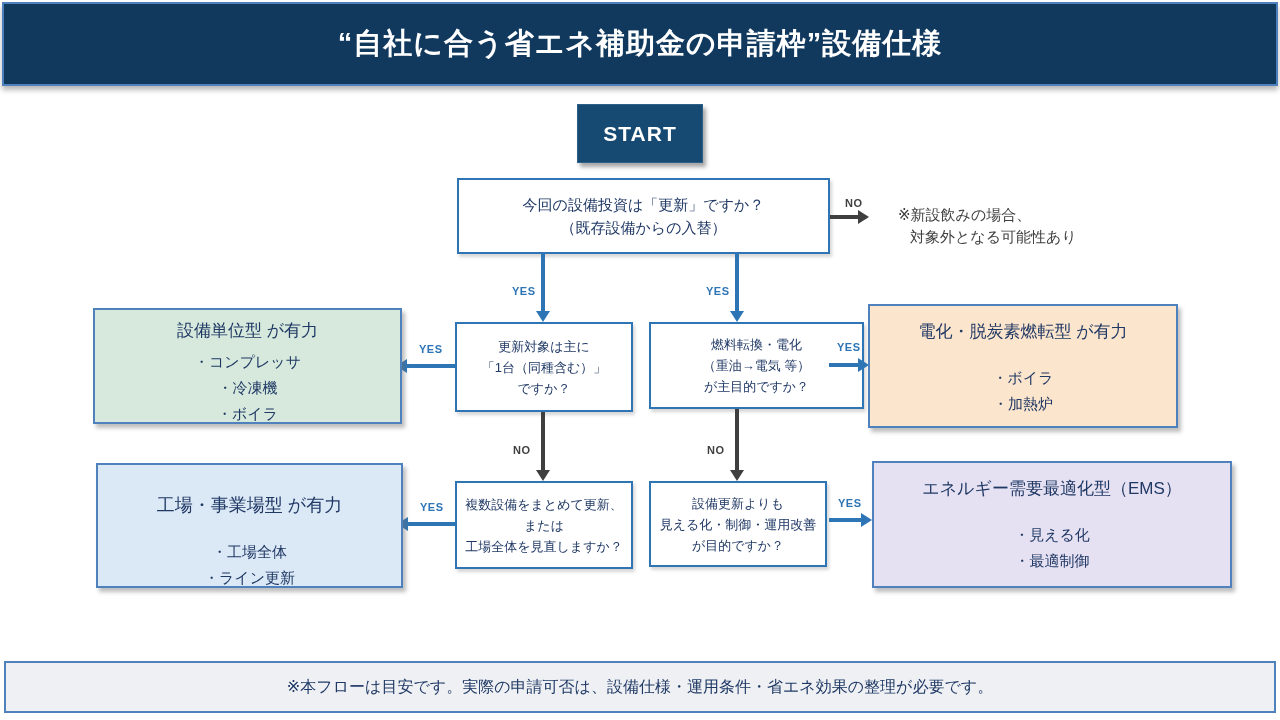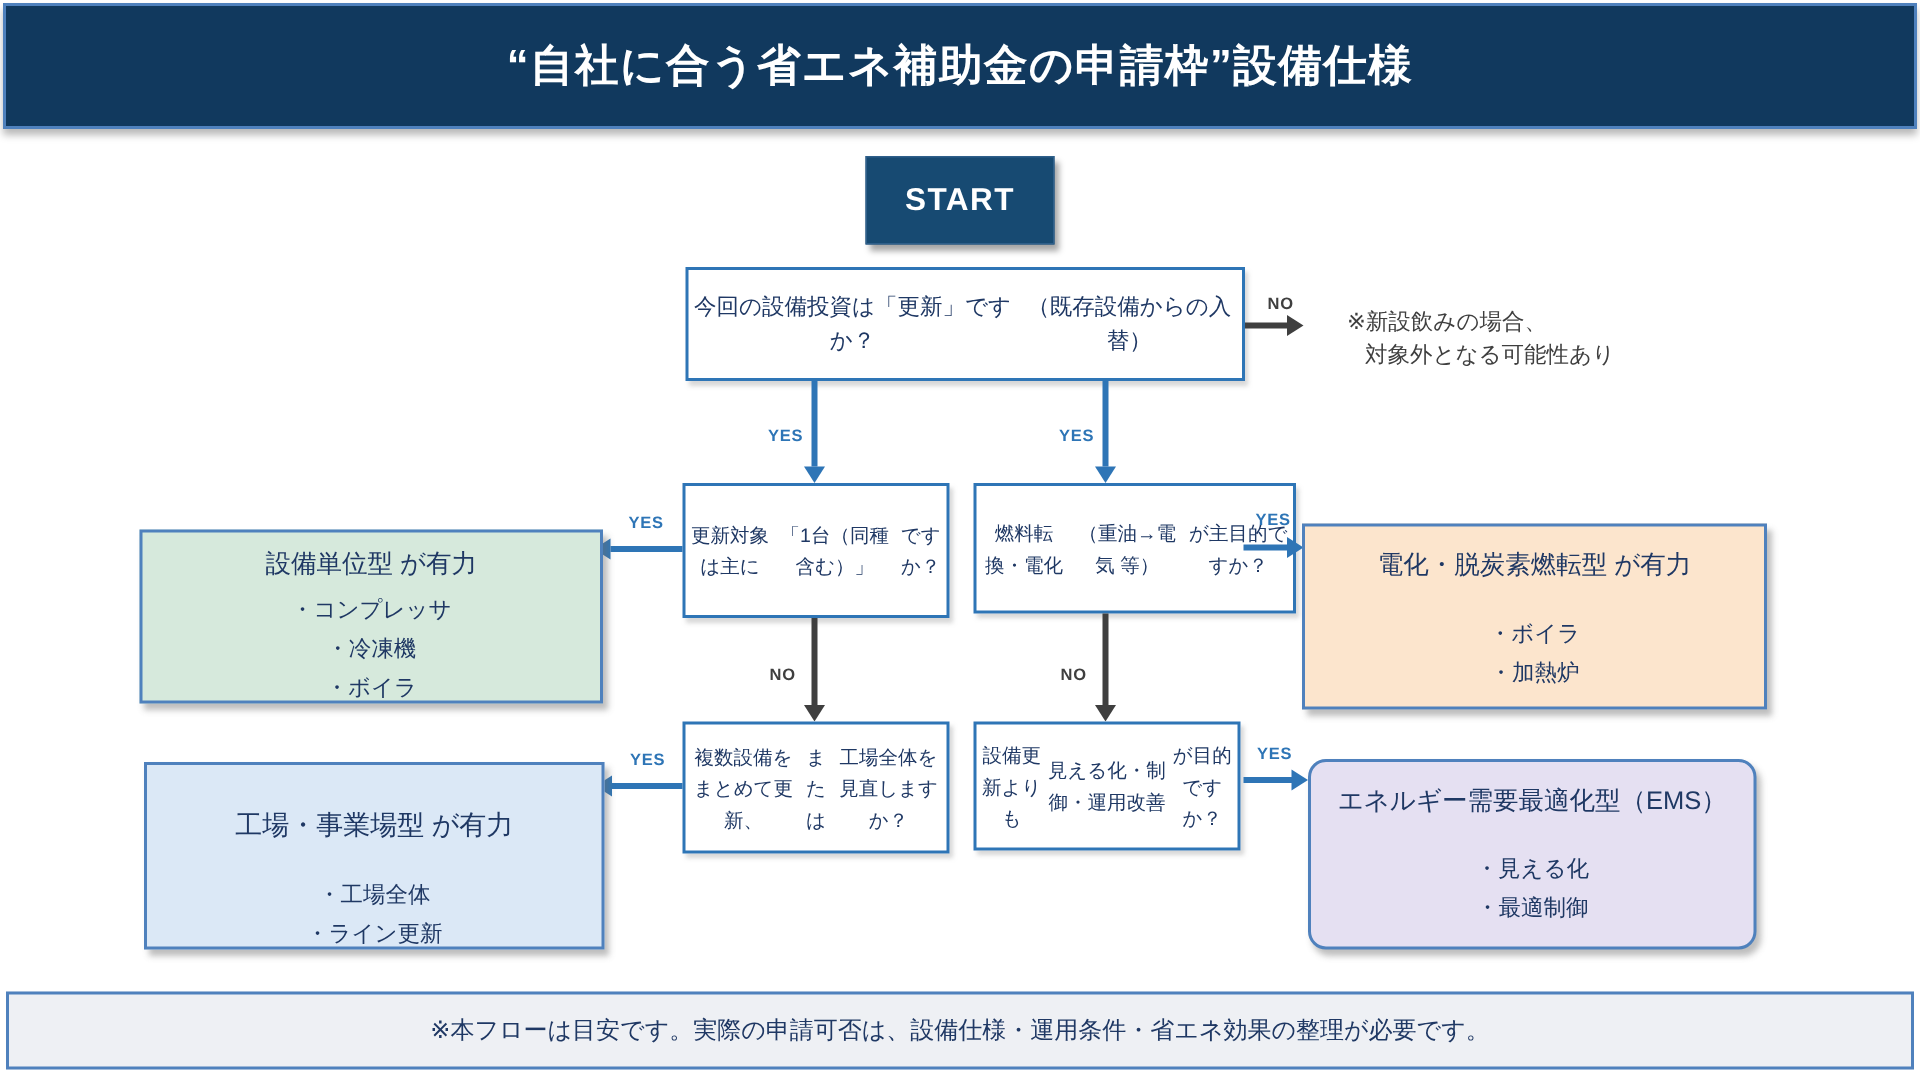--- a/index.html
+++ b/index.html
@@ -16,41 +16,41 @@
 
   
   .start { position:absolute; left:577px; top:104px; width:126px; height:59px;
     background:#174a72; border:1px solid #2e5f8a; color:#fff;
     display:flex; align-items:center; justify-content:center;
     font-size:21px; font-weight:bold; letter-spacing:1px;
     box-shadow:3px 4px 4px rgba(0,0,0,0.35); }
 
   
   .qbox { position:absolute; background:#ffffff; border:2px solid #2e75b6; color:#1f3864;
-    display:flex; align-items:center; justify-content:center;
+    display:flex; flex-direction:column; align-items:center; justify-content:center;
     text-align:center; box-shadow:2px 3px 3px rgba(140,140,140,0.35); }
   .q1 { left:457px; top:178px; width:373px; height:76px; font-size:15px; line-height:23px; }
   .q2a { left:455px; top:322px; width:178px; height:90px; font-size:13px; line-height:21px; }
   .q2b { left:649px; top:322px; width:215px; height:87px; font-size:13px; line-height:21px; }
   .q3a { left:455px; top:481px; width:178px; height:88px; font-size:13px; line-height:21px; }
   .q3b { left:649px; top:481px; width:178px; height:86px; font-size:13px; line-height:21px; }
 
   
   .outcome { position:absolute; border:2px solid #4f81bd; color:#1f3864;
     display:flex; flex-direction:column; align-items:center; text-align:center;
-    box-shadow:3px 4px 4px rgba(110,110,110,0.45);margin-top:45px; }
+    box-shadow:3px 4px 4px rgba(110,110,110,0.45); }
   .outcome .otitle { font-size:17px; }
   .outcome .oitem { font-size:15px; line-height:26px; }
   .green  { left:93px;  top:308px; width:309px; height:116px; background:#d6e9dc; padding-top:9px; }
   .green  .otitle { margin-bottom:7px; }
   .orange { left:868px; top:304px; width:310px; height:124px; background:#fce5cd; padding-top:14px; }
   .orange .otitle { margin-bottom:22px; }
   .blue   { left:96px;  top:463px; width:307px; height:125px; background:#dbe8f6; padding-top:28px; }
   .blue   .otitle { font-size:18px; margin-bottom:22px; }
-  .purple { left:872px; top:461px; width:299px; height:127px; background:#e5e0f2; padding-top:14px;border-radius:12px; }
+  .purple { left:872px; top:461px; width:360px; height:127px; background:#e5e0f2; padding-top:14px; }
   .purple .otitle { margin-bottom:22px; }
 
   
   .vline { position:absolute; width:4px; }
   .hline { position:absolute; height:4px; }
   .bluearrow { background:#2e75b6; }
   .darkarrow { background:#3f3f3f; }
   .ah { position:absolute; width:0; height:0; }
   .ah-down-blue { border-left:7px solid transparent; border-right:7px solid transparent; border-top:11px solid #2e75b6; }
   .ah-down-dark { border-left:7px solid transparent; border-right:7px solid transparent; border-top:11px solid #3f3f3f; }

